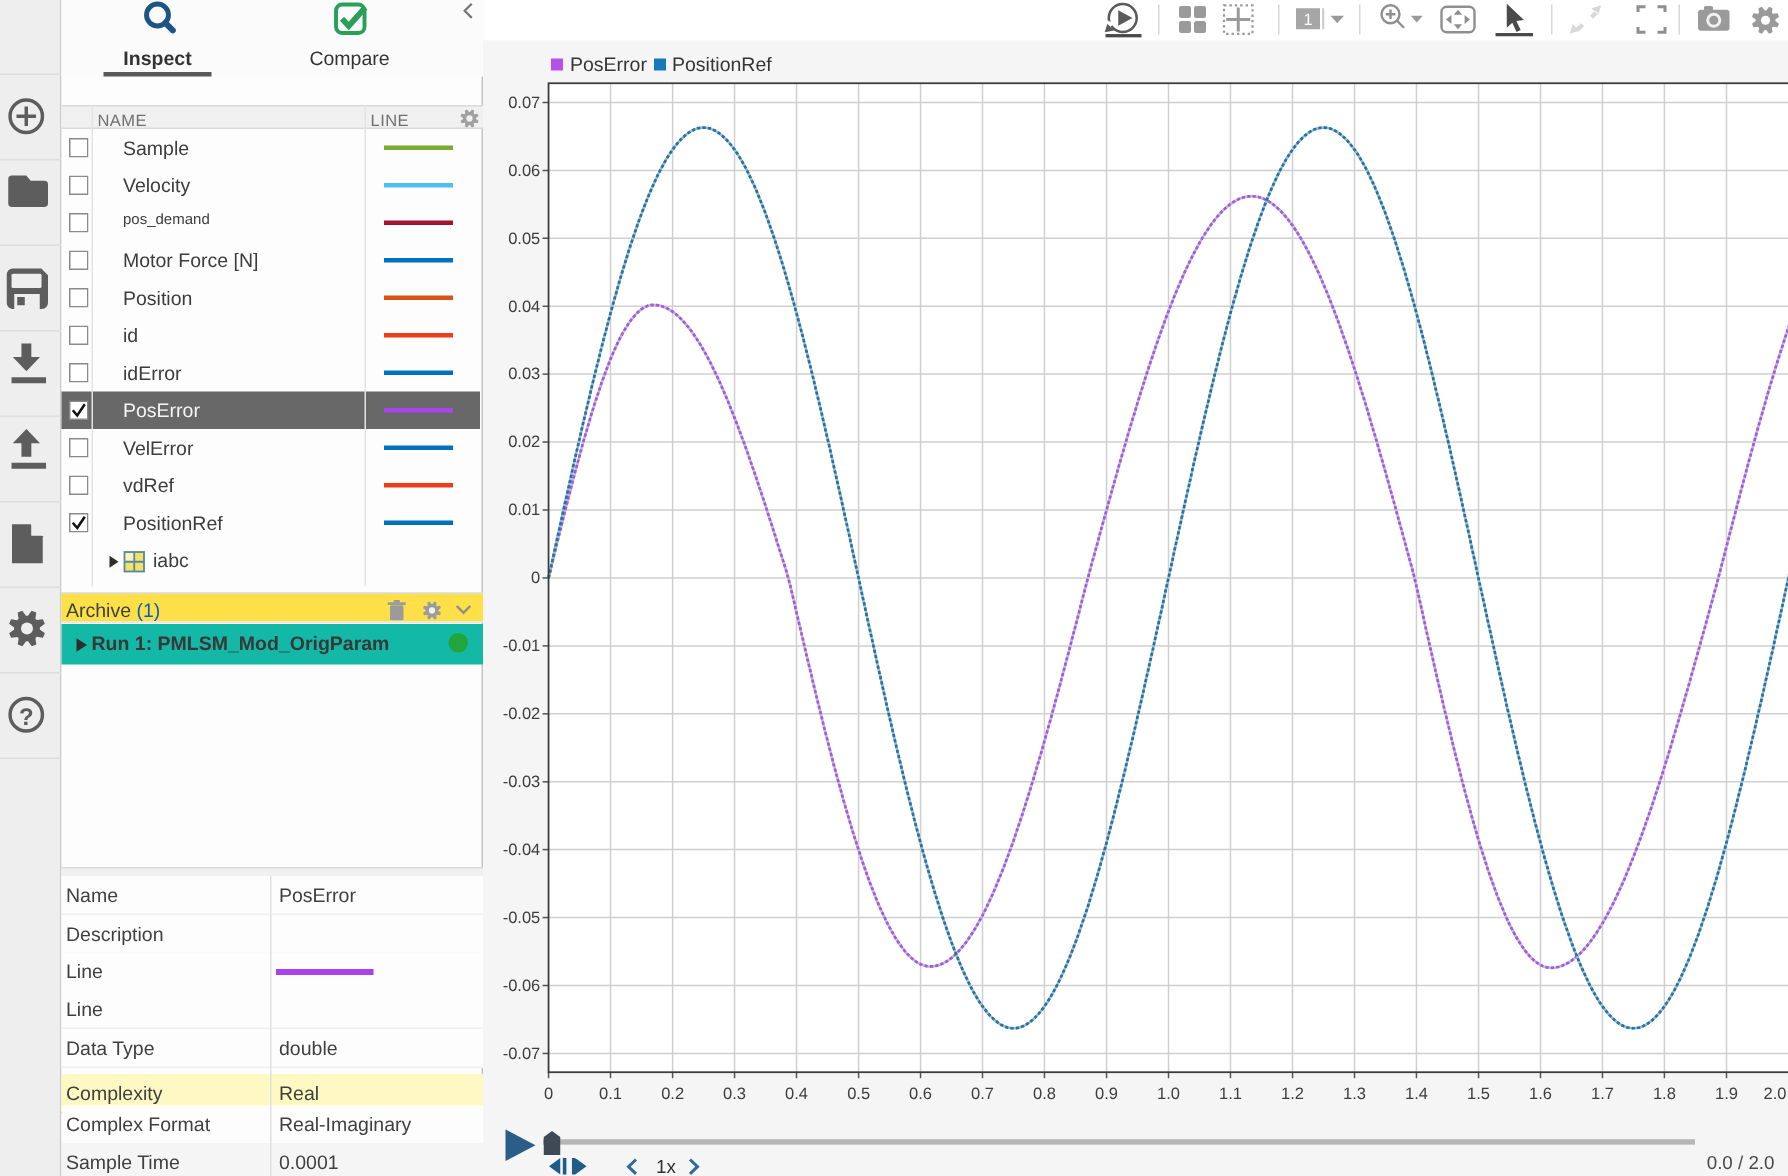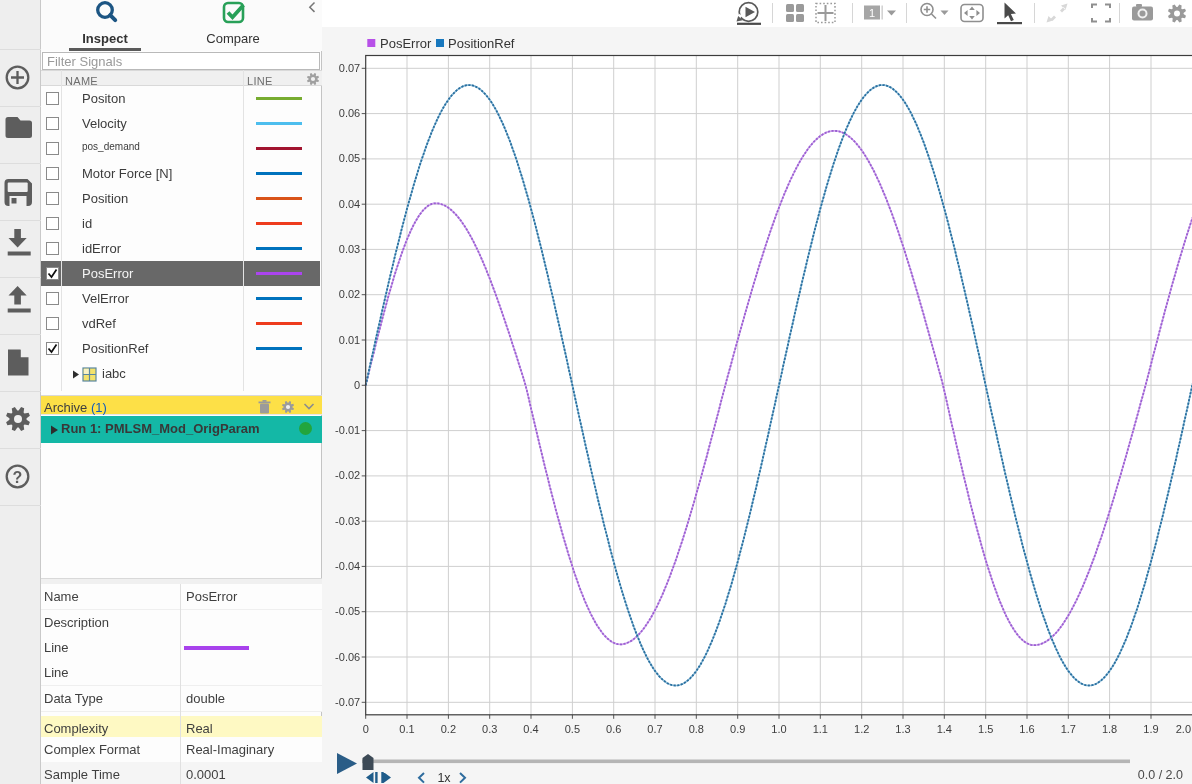--- a/index.html
+++ b/index.html
@@ -266,37 +266,34 @@
   <div style="position:absolute;left:28px;top:47.5px;width:72px;height:3px;background:#5a5a5a"></div>
   <svg width="24" height="24" style="position:absolute;left:181px;top:1px">
    <rect x="2" y="2" width="19" height="19" rx="4" fill="none" stroke="#28a058" stroke-width="2.6"></rect>
    <path d="M6 11.5l4.5 4.8L21.5 4" fill="none" stroke="#28a058" stroke-width="3.8"></path>
   </svg>
   <div style="position:absolute;left:156px;top:31px;width:72px;text-align:center;font-size:13px;color:#333">Compare</div>
   <svg width="12" height="13" style="position:absolute;left:265px;top:1px">
         <path d="M8.5 1.5L3.8 6.2l4.7 4.7" fill="none" stroke="#777" stroke-width="1.5"></path>
       </svg>
  </div>
- <div id="filterbox">
-      <span>Filter Signals</span>
-    </div>
  <div id="thead">
   <div style="position:absolute;left:24px;top:4px;font-size:11px;color:#6e6e6e;letter-spacing:0.3px">NAME</div>
   <div style="position:absolute;left:206px;top:4px;font-size:11px;color:#6e6e6e;letter-spacing:0.3px">LINE</div>
   <svg width="14" height="14" style="position:absolute;left:265px;top:1.5px">
         <path d="M11.29 7.32 L13.00 8.56 L12.36 10.11 L10.27 9.79 L9.81 10.26 L10.14 12.34 L8.59 12.99 L7.34 11.29 L6.68 11.29 L5.44 13.00 L3.89 12.36 L4.21 10.27 L3.74 9.81 L1.66 10.14 L1.01 8.59 L2.71 7.34 L2.71 6.68 L1.00 5.44 L1.64 3.89 L3.73 4.21 L4.19 3.74 L3.86 1.66 L5.41 1.01 L6.66 2.71 L7.32 2.71 L8.56 1.00 L10.11 1.64 L9.79 3.73 L10.26 4.19 L12.34 3.86 L12.99 5.41 L11.29 6.66 Z" fill="#a0a0a0"></path>
         <circle cx="7" cy="7" r="2.1" fill="#f0f0f0"></circle>
       </svg>
  </div>
  <div id="tbody">
       <div style="position:absolute;left:0;top:86px;width:281px;height:25px;">
         <svg width="13" height="13" style="position:absolute;left:4.5px;top:6px">
           <rect x="0.5" y="0.5" width="12" height="12" fill="#fff" stroke="#8a8a8a"></rect>
         </svg>
-        <div style="position:absolute;left:41px;top:5px;font-size:13px;color:#3c3c3c">Positon</div>
+        <div style="position:absolute;left:41px;top:5px;font-size:13px;color:#3c3c3c">Sample</div>
         <div style="position:absolute;left:215px;top:10.5px;width:46px;height:3.6px;background:#77ac30"></div>
       </div>
       <div style="position:absolute;left:0;top:111px;width:281px;height:25px;">
         <svg width="13" height="13" style="position:absolute;left:4.5px;top:6px">
           <rect x="0.5" y="0.5" width="12" height="12" fill="#fff" stroke="#8a8a8a"></rect>
         </svg>
         <div style="position:absolute;left:41px;top:5px;font-size:13px;color:#3c3c3c">Velocity</div>
         <div style="position:absolute;left:215px;top:10.5px;width:46px;height:3.6px;background:#4dbeee"></div>
       </div>
       <div style="position:absolute;left:0;top:136px;width:281px;height:25px;">

